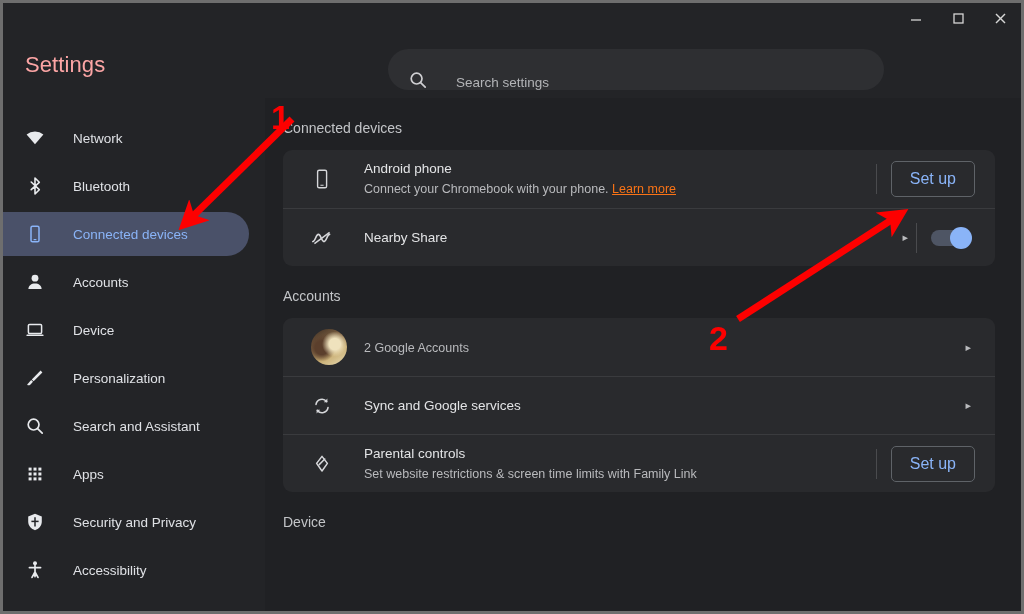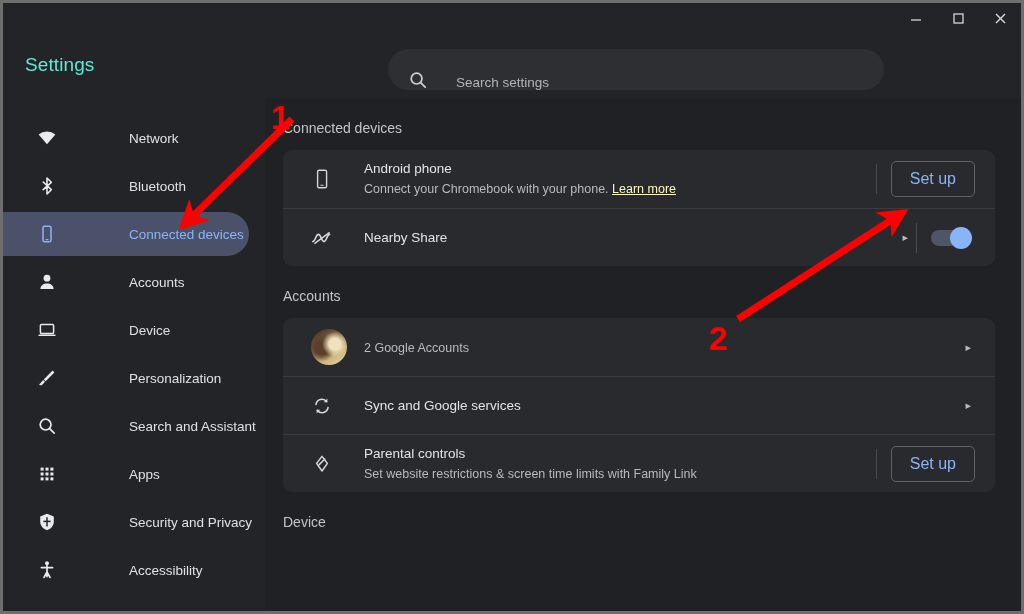--- a/index.html
+++ b/index.html
@@ -45,22 +45,22 @@
     top: 29px; left: 0;
     width: 1018px;
     height: 66px;
     background: #232427;
     display: flex;
     align-items: center;
   }
   .app-title {
     position: absolute;
     left: 22px;
-    font-size: 19px;
-    color: #5eead4;
+    font-size: 22px;
+    color: #fca5a5;
     letter-spacing: .1px;
   }
   .searchbar {
     position: absolute;
     left: 385px;
     top: 46px;
     width: 496px;
     height: 41px;
     background: #2e2f32;
     border-radius: 21px;
@@ -88,24 +88,23 @@
     background: #232427;
     padding-top: 14px;
   }
   .nav-item {
     position: relative;
     height: 44px;
     margin: 4px 16px 4px 0;
     display: flex;
     align-items: center;
     border-radius: 0 22px 22px 0;
-    padding-left: 34px;
+    padding-left: 22px;
     color: #dfe1e5;
     font-size: 13.5px;
-    gap: 44px;
   }
   .nav-item.selected { background: #4a5169; color: #8ab4f8; }
   .nav-ico {
     width: 20px; height: 20px;
     flex: 0 0 auto;
     display: flex; align-items: center; justify-content: center;
     color: #e8eaed;
   }
   .nav-item.selected .nav-ico { color: #8ab4f8; }
   .nav-label { margin-left: 28px; white-space: nowrap; }
@@ -142,21 +141,21 @@
     width: 22px; height: 24px;
     flex: 0 0 auto;
     display: flex; align-items: center; justify-content: center;
     color: #d6d7da;
   }
   .row-text { flex: 1 1 auto; margin-left: 31px; min-width: 0; }
   .row-title { color: #e3e4e6; font-size: 13.5px; line-height: 19px; }
   .row-sub {
     color: #b9babd; font-size: 12.5px; line-height: 19px; margin-top: 2px;
   }
-  .row-sub a { color: #fef9c3; text-decoration: underline; }
+  .row-sub a { color: #f97316; text-decoration: underline; }
   .avatar {
     width: 36px; height: 36px;
     border-radius: 50%;
     flex: 0 0 auto;
     background:
       radial-gradient(circle at 66% 42%, #efe2bd 0 18%, rgba(239,226,189,0) 40%),
       radial-gradient(circle at 30% 52%, #5b3f2c 0 22%, rgba(91,63,44,0) 44%),
       linear-gradient(150deg, #3b2c22 0%, #7d6142 38%, #c9ae74 66%, #e8dcb4 100%);
     overflow: hidden;
   }

